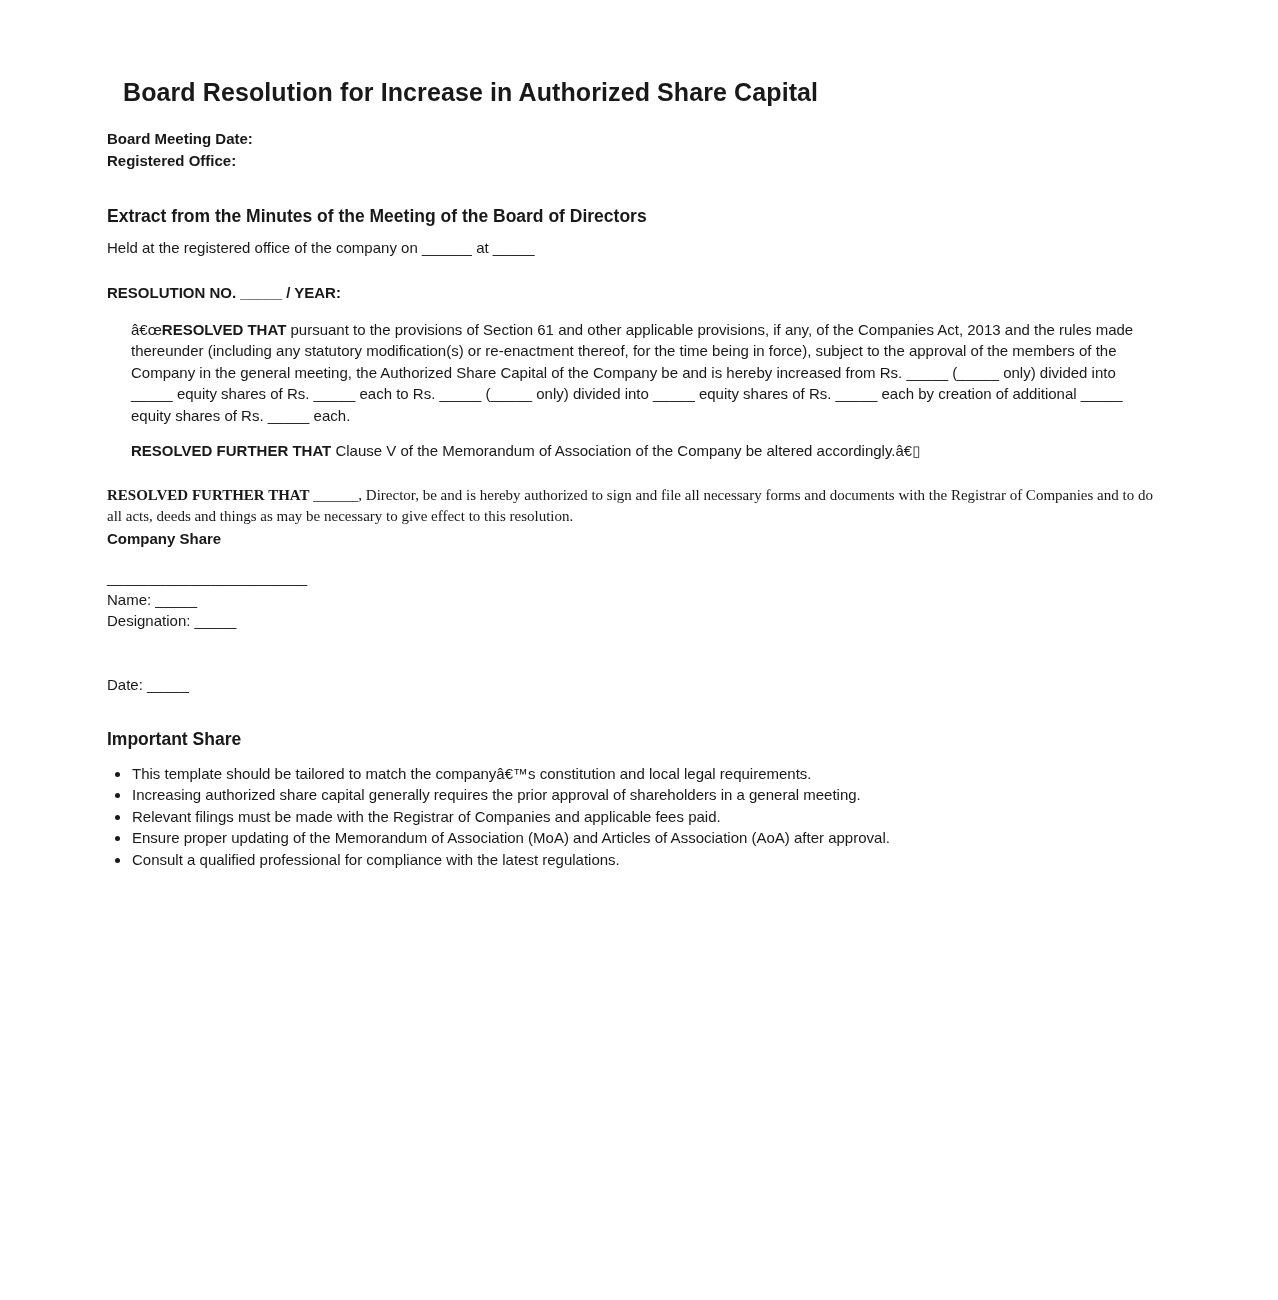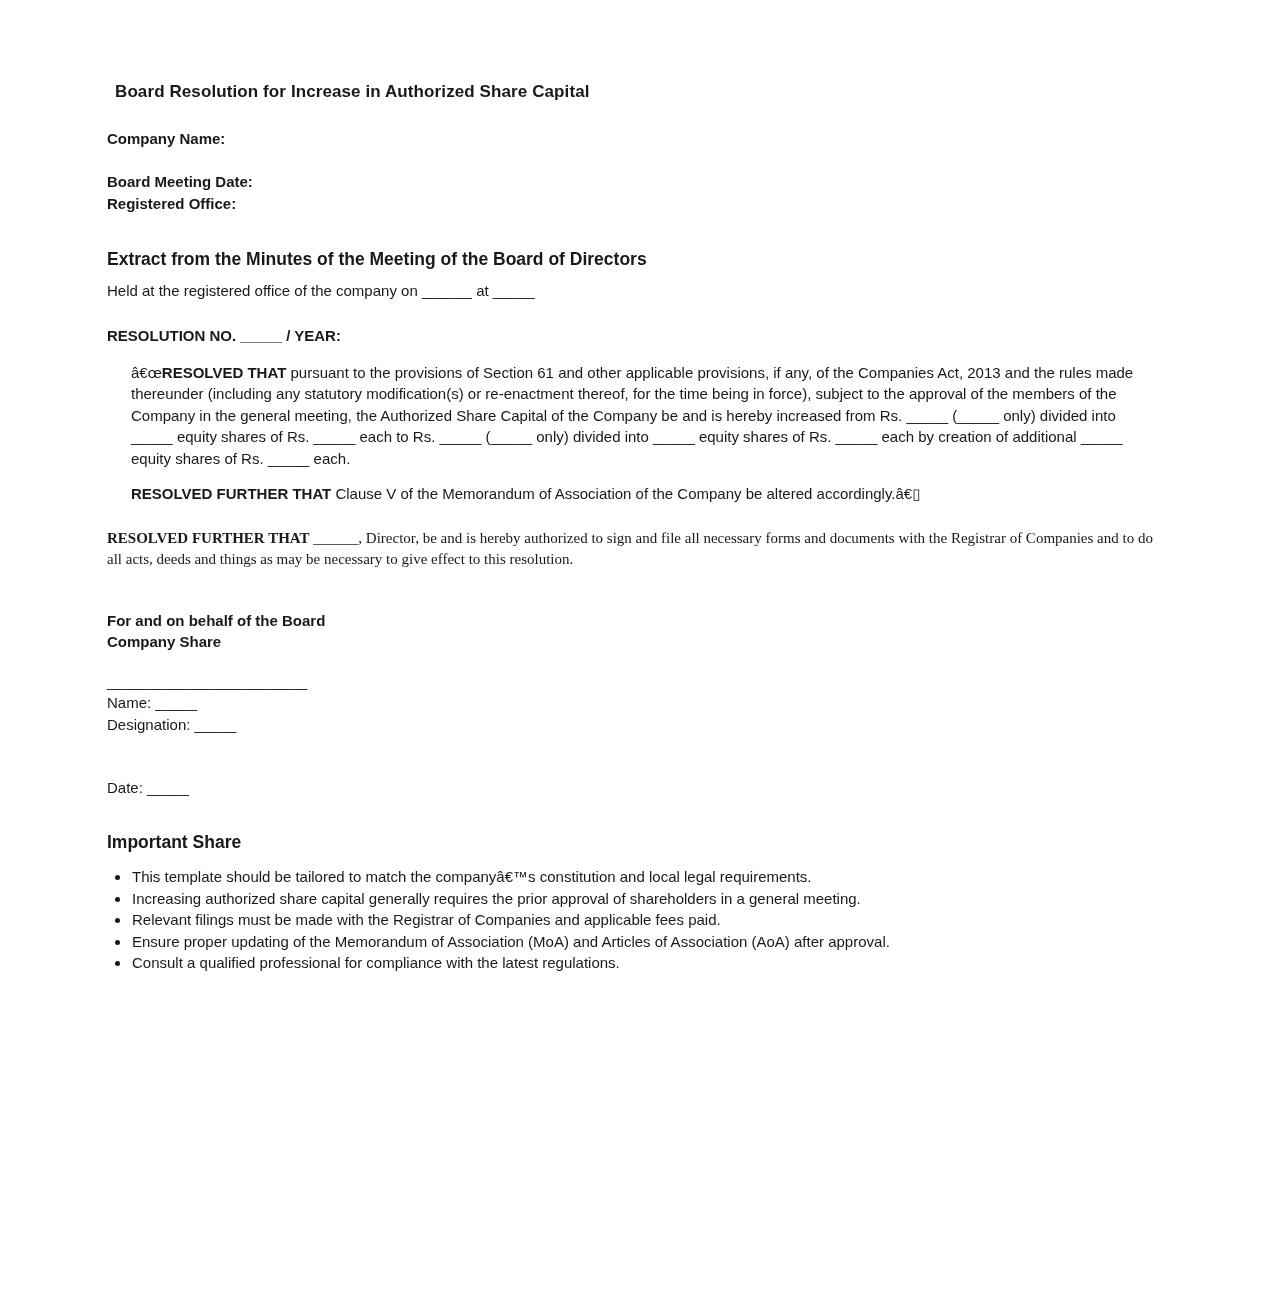--- a/index.html
+++ b/index.html
@@ -14,24 +14,24 @@
     height: 1300px;
     overflow: hidden;
   }
   .page {
     padding: 78px 107px 0 107px;
     width: 1064px;
     font-size: 15px;
     line-height: 21.5px;
   }
   h1 {
-    font-size: 17px;
+    font-size: 25px;
     line-height: 28px;
     font-weight: 700;
-    margin: 0 0 22px 8px;
+    margin: 0 0 22px 16px;
     letter-spacing: 0.1px;
   }
   h2 {
     font-size: 17.5px;
     line-height: 24px;
     font-weight: 700;
     margin: 16px 0 9px 0;
   }
   p { margin: 0; }
   .b { font-weight: 700; }
@@ -59,39 +59,37 @@
     line-height: 21.5px;
   }
 </style>
 </head>
 <body>
 
 <div class="page">
 
   <h1>Board Resolution for Increase in Authorized Share Capital</h1>
 
-  <p class="b">Company Name:</p>
   <p class="b gap-blank">Board Meeting Date:</p>
   <p class="b">Registered Office:</p>
 
   <h2 class="mt-sec">Extract from the Minutes of the Meeting of the Board of Directors</h2>
   <p>Held at the registered office of the company on ______ at _____</p>
 
   <p class="b mt-res-no">RESOLUTION NO. _____ / YEAR:</p>
 
   <div class="indent">
     <p class="mt-par"><span>â€œ</span><strong>RESOLVED THAT</strong><span> pursuant to the provisions of Section 61 and other applicable provisions, if any, of the Companies Act, 2013 and the rules made thereunder (including any statutory modification(s) or re-enactment thereof, for the time being in force), subject to the approval of the members of the Company in the general meeting, the Authorized Share Capital of the Company be and is hereby increased from Rs. _____ (_____ only) divided into _____ equity shares of Rs. _____ each to Rs. _____ (_____ only) divided into _____ equity shares of Rs. _____ each by creation of additional _____ equity shares of Rs. _____ each.</span></p>
 
     <p class="mt-clause"><strong>RESOLVED FURTHER THAT</strong><span> Clause V of the Memorandum of Association of the Company be altered accordingly.â€▯</span></p>
   </div>
 
   <p class="mt-director"><strong>RESOLVED FURTHER THAT</strong><span> ______, Director, be and is hereby authorized to sign and file all necessary forms and documents with the Registrar of Companies and to do all acts, deeds and things as may be necessary to give effect to this resolution.</span></p>
 
   <div>
-    <p class="b mt-behalf">For and on behalf of the Board</p>
     <p class="b">Company Share</p>
 
     <p class="mt-sigline">________________________</p>
     <p>Name: _____</p>
     <p>Designation: _____</p>
 
     <p class="mt-dateblock">Date: _____</p>
   </div>
 
   <h2 class="mt-notes">Important Share</h2>

